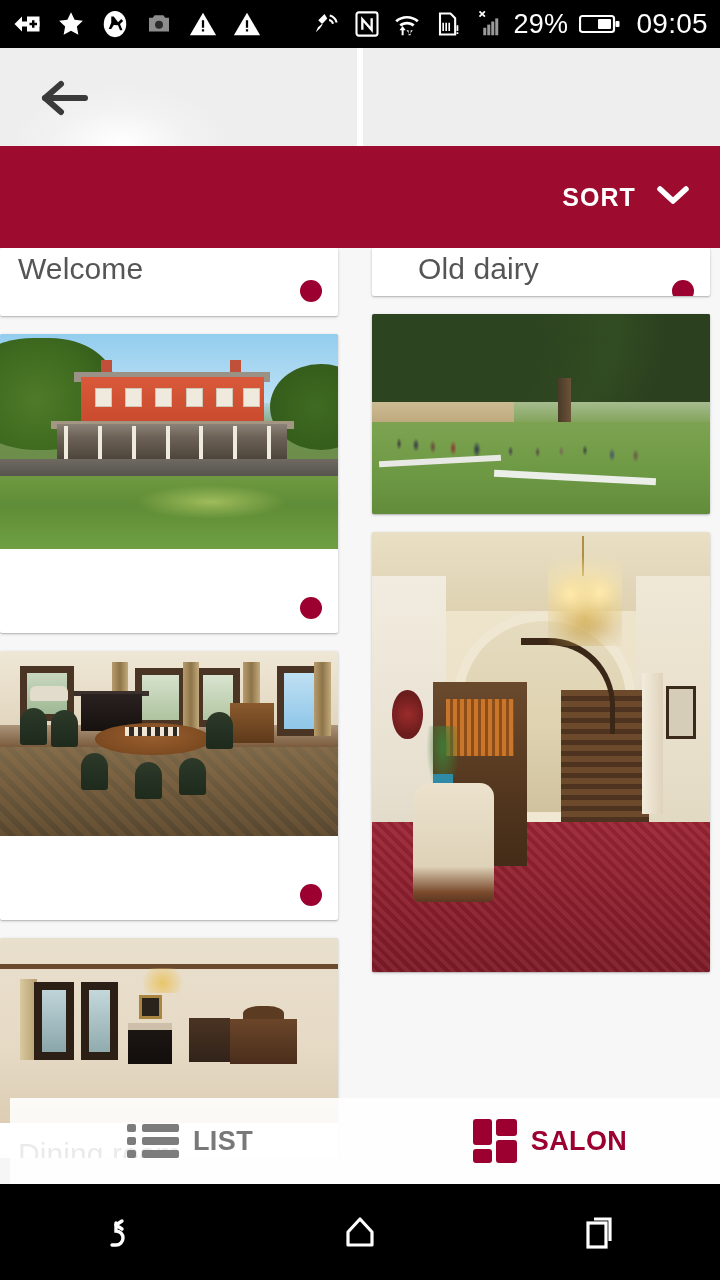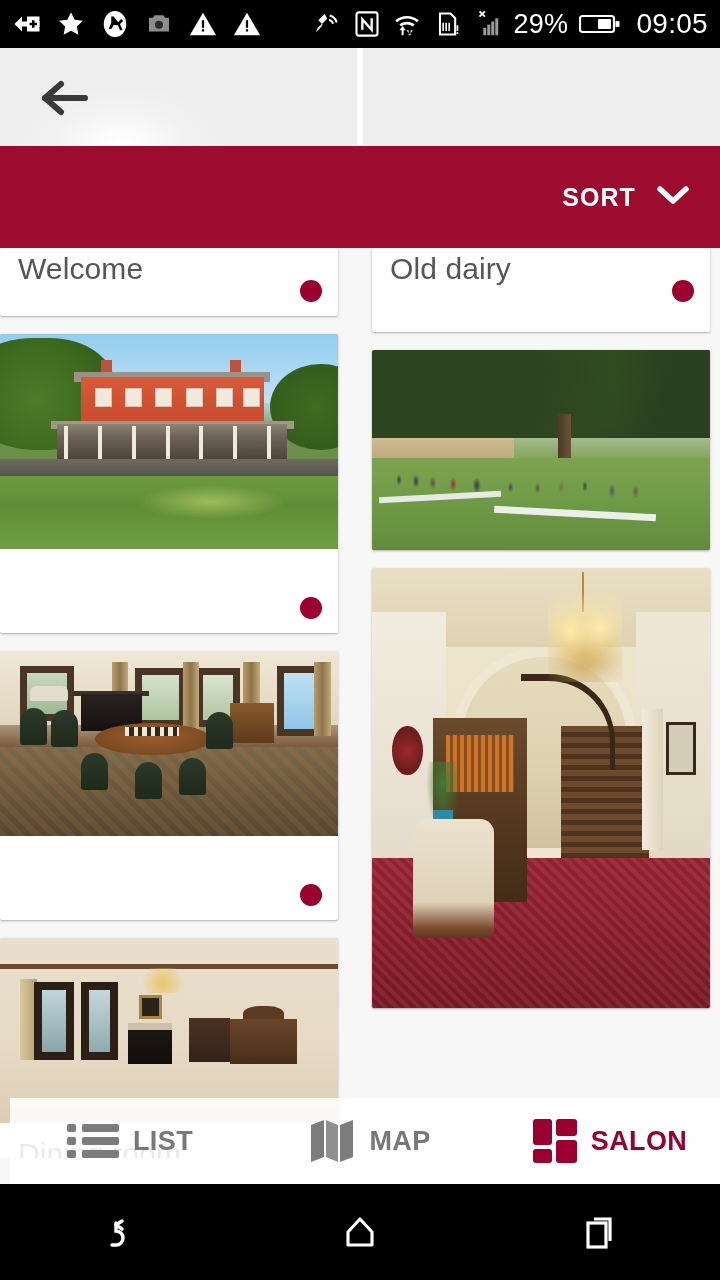--- a/index.html
+++ b/index.html
@@ -488,21 +488,21 @@
         </div>
         <div class="card-body">
           <div class="card-title">Dining room</div>
 
         </div>
       </div>
     </div>
 
     <div class="col col-right">
 
-      <div class="card" style="height:84px;">
+      <div class="card" style="height:48px;padding-left:28px;">
         <div class="card-body" style="min-height:68px;padding-top:4px;">
           <div class="card-title">Old dairy</div>
           <div class="card-dot"></div>
         </div>
       </div>
 
       <div class="card">
         <div class="card-photo" style="height:200px;">
           <div class="ph p-lawn">
             <div class="field"></div>
@@ -549,30 +549,20 @@
         <i class="b" style="top:0"></i>
           <i class="l" style="top:0"></i>
         <i class="b" style="top:13px"></i>
           <i class="l" style="top:13px"></i>
         <i class="b" style="top:26px"></i>
           <i class="l" style="top:26px"></i>
       </span>
       <span class="tab-label">LIST</span>
     </div>
 
-    <div class="tab">
-      <span class="map-ico">
-        <svg width="46" height="44" viewBox="0 0 46 44">
-          <path d="M2 6l13-5v37L2 43z" fill="#7c7c7c"></path>
-          <path d="M17 1l12 5v37l-12-5z" fill="#8f8f8f"></path>
-          <path d="M31 6l13-5v37l-13 5z" fill="#7c7c7c"></path>
-        </svg>
-      </span>
-      <span class="tab-label">MAP</span>
-    </div>
 
     <div class="tab active">
       <span class="salon-ico">
         <i style="left:0;top:0;width:19px;height:26px;"></i>
         <i style="left:23px;top:0;width:21px;height:17px;"></i>
         <i style="left:0;top:30px;width:19px;height:14px;"></i>
         <i style="left:23px;top:21px;width:21px;height:23px;"></i>
       </span>
       <span class="tab-label">SALON</span>
     </div>

